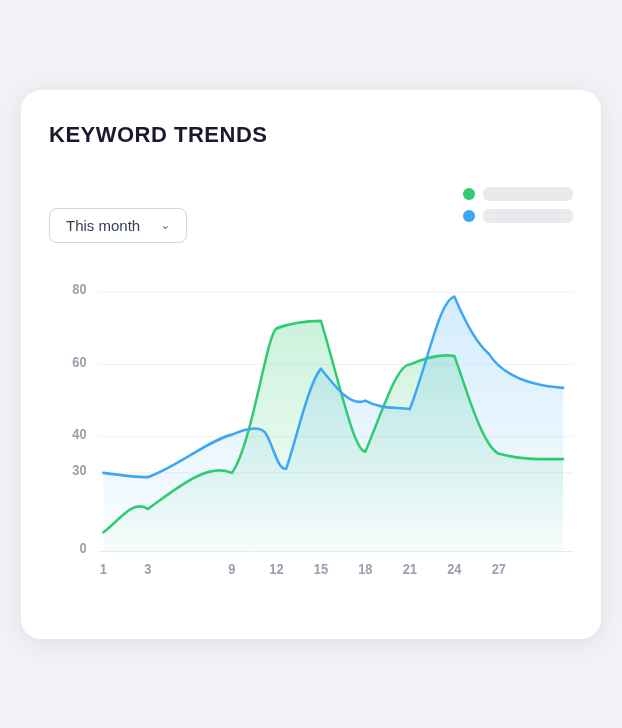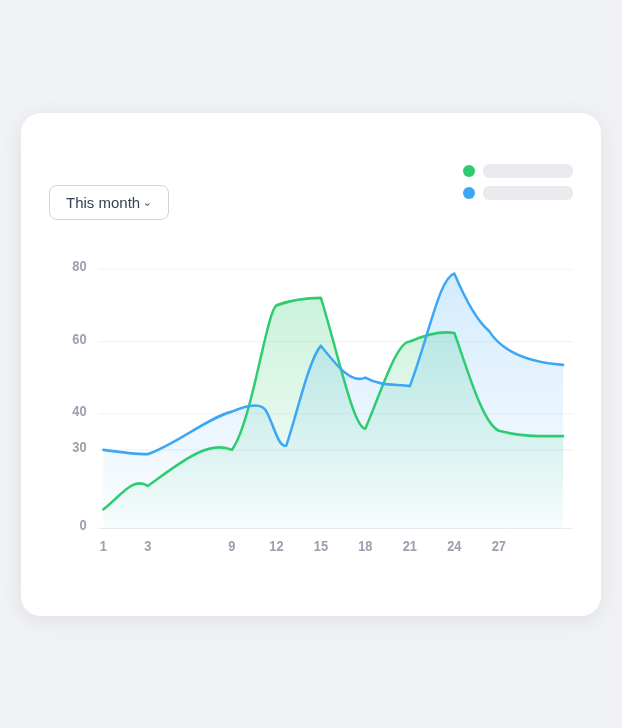--- a/index.html
+++ b/index.html
@@ -27,21 +27,21 @@
     }
     .controls-row {
       display: flex;
       align-items: center;
       justify-content: space-between;
       margin-bottom: 28px;
     }
     .filter-dropdown {
       display: flex;
       align-items: center;
-      gap: 2px;
+      gap: 20px;
       border: 1.5px solid #d0d5dd;
       border-radius: 8px;
       padding: 8px 16px;
       font-size: 15px;
       color: #344054;
       cursor: pointer;
       background: #fff;
       user-select: none;
       margin-top: 40px;
     }
@@ -88,20 +88,21 @@
     }
     .x-label {
       font-size: 13px;
       fill: #9aa0b0;
     }
   </style>
 </head>
 <body>
 
 <div class="card">
+  <div class="card-title">KEYWORD TRENDS</div>
 
   <div class="controls-row">
     <div class="filter-dropdown">
       <span>This month</span>
       <span class="chevron-icon">⌄</span>
     </div>
     <div class="legend">
       <div class="legend-item">
         <div class="legend-dot" style="background:#2ecc71;"></div>
         <div class="legend-label"></div>

